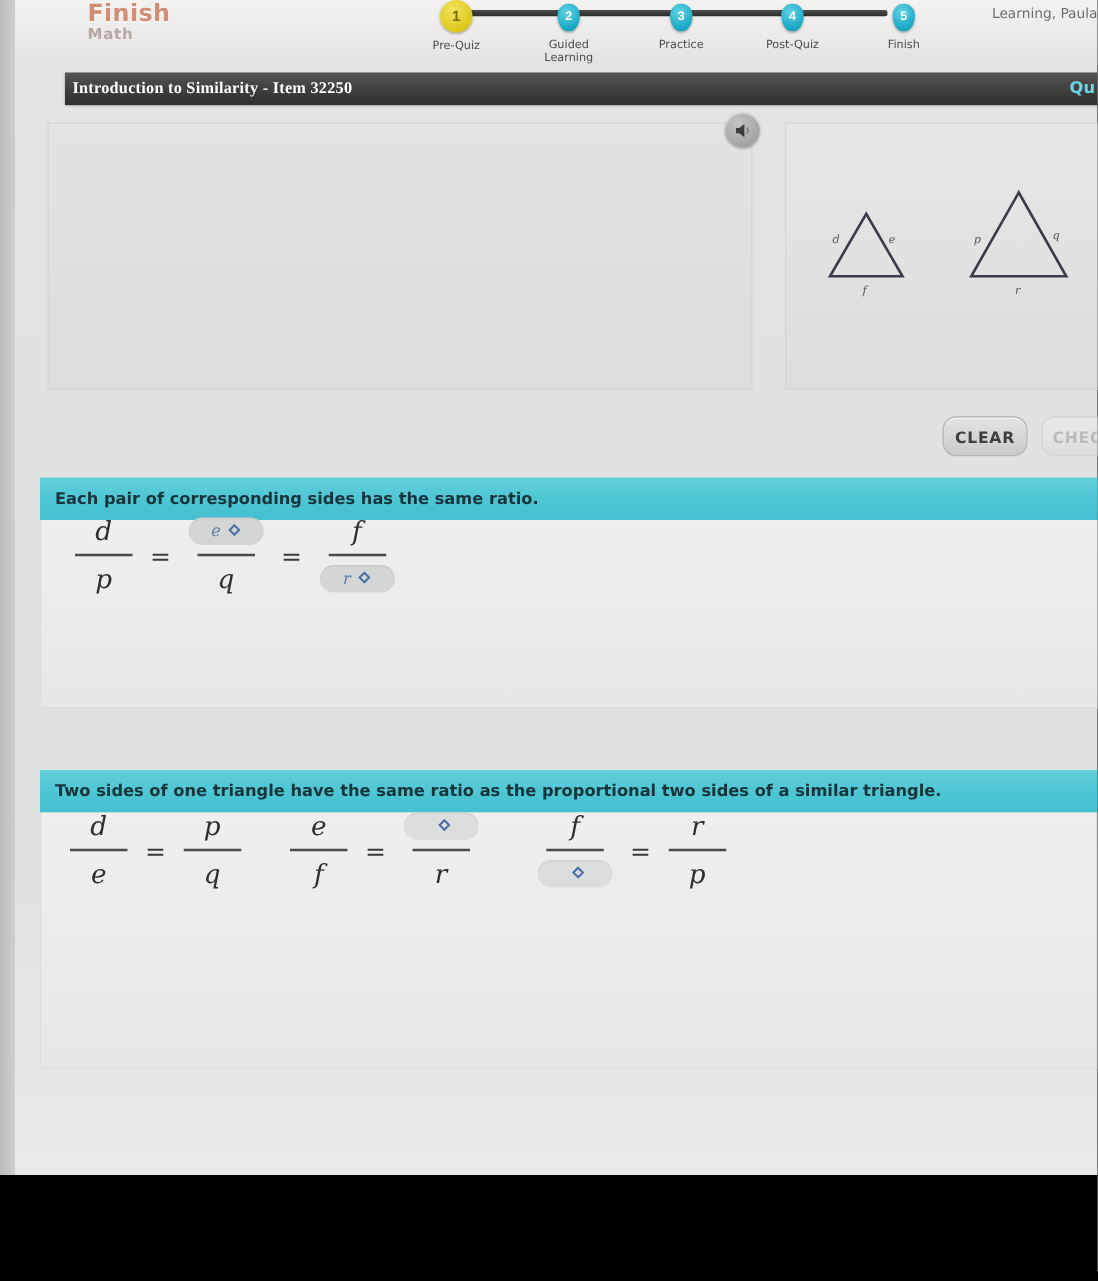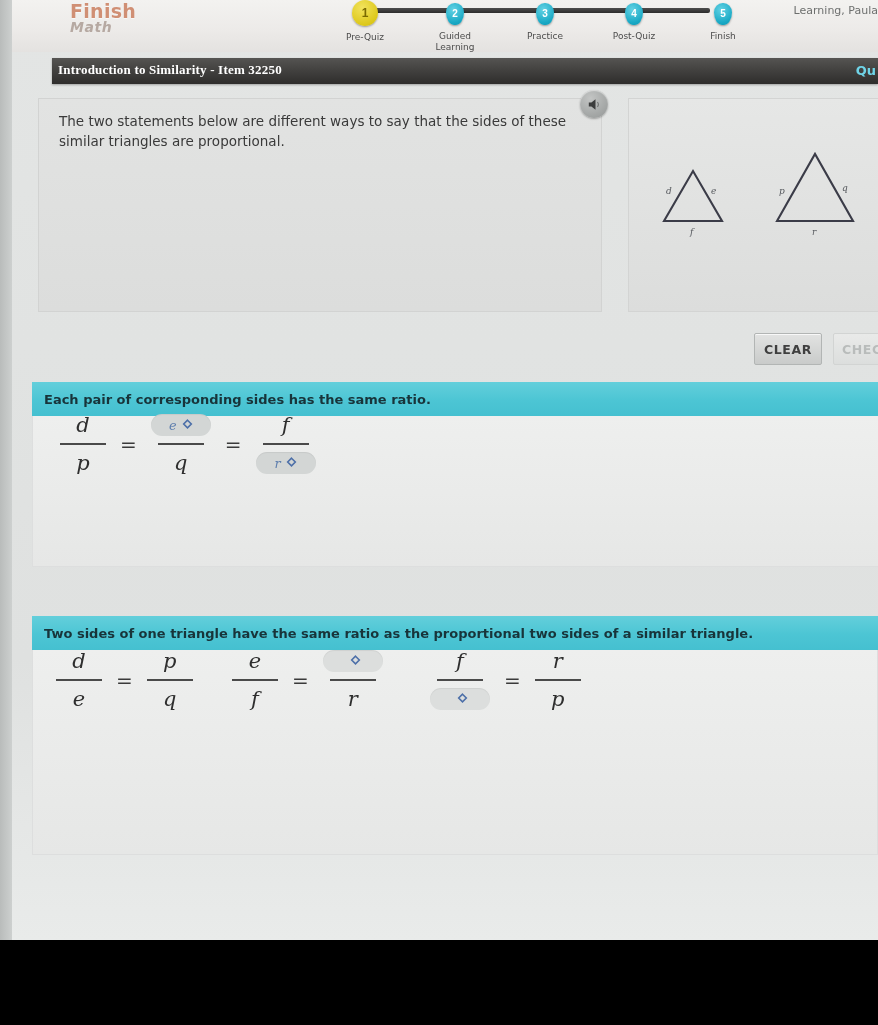--- a/index.html
+++ b/index.html
@@ -33,22 +33,22 @@
   }
   .logo{
     position:absolute;left:58px;top:2px;width:130px;
   }
   .logo-main{
     font-size:19px;font-weight:bold;color:#d08f74;letter-spacing:.3px;
     line-height:19px;font-family:"DejaVu Sans", sans-serif;
     text-shadow:0 1px 1px rgba(255,255,255,.6);
   }
   .logo-sub{
-    font-size:14px;font-weight:bold;color:#b6a9a2;letter-spacing:.6px;
-    line-height:13px;font-family:"DejaVu Sans", sans-serif;font-style:italic;
+    font-size:12px;font-weight:bold;color:#b6a9a2;letter-spacing:.6px;
+    line-height:13px;font-family:"DejaVu Sans", sans-serif;
   }
 
   
   .progress{
     position:absolute;left:318px;top:0px;width:400px;height:46px;
   }
   .rail{
     position:absolute;left:24px;top:8px;width:356px;height:5px;
     background:linear-gradient(180deg,#4e4e4e,#2c2c2c);border-radius:2px;
   }
@@ -108,21 +108,21 @@
     display:flex;align-items:center;justify-content:center;
   }
   .figpanel{
     position:absolute;left:628px;top:98px;width:250px;height:212px;
     background:linear-gradient(180deg,#e6e7e6,#dcdddc);
     border:1px solid #d3d4d3;
   }
 
   
   .btn{
-    position:absolute;height:30px;border-radius:2px;
+    position:absolute;height:30px;border-radius:11px;
     font-size:12.5px;font-weight:bold;letter-spacing:.6px;
     display:flex;align-items:center;justify-content:center;
     font-family:"DejaVu Sans", sans-serif;
   }
   .btn-clear{
     left:754px;top:333px;width:66px;color:#3f3f3f;
     background:linear-gradient(180deg,#e2e3e2,#c9cbca);
     border:1px solid #b2b5b4;
     box-shadow:inset 0 1px 0 rgba(255,255,255,.75);
   }
@@ -228,21 +228,20 @@
 
     <div class="welcome">Learning, Paula</div>
   </div>
 
   <div class="titlestrip">
     <div class="ttl">Introduction to Similarity - Item 32250</div>
     <div class="quit">Qu</div>
   </div>
 
   <div class="qpanel">
-    <div class="qtext l1">The two statements below are different ways to say that the sides of these similar triangles are proportional.</div>
   </div>
 
   <div class="audio-btn">
     <svg width="15" height="13" viewBox="0 0 15 13" aria-hidden="true">
       <path d="M8.5 1.2 L4.4 4.4 H1.8 V8.6 H4.4 L8.5 11.8 Z" fill="#3c3d3d"></path>
       <path d="M10.4 4.2 a3.2 3.2 0 0 1 0 4.6" stroke="#6e706f" stroke-width="1.1" fill="none"></path>
     </svg>
   </div>
 
   <div class="figpanel">

